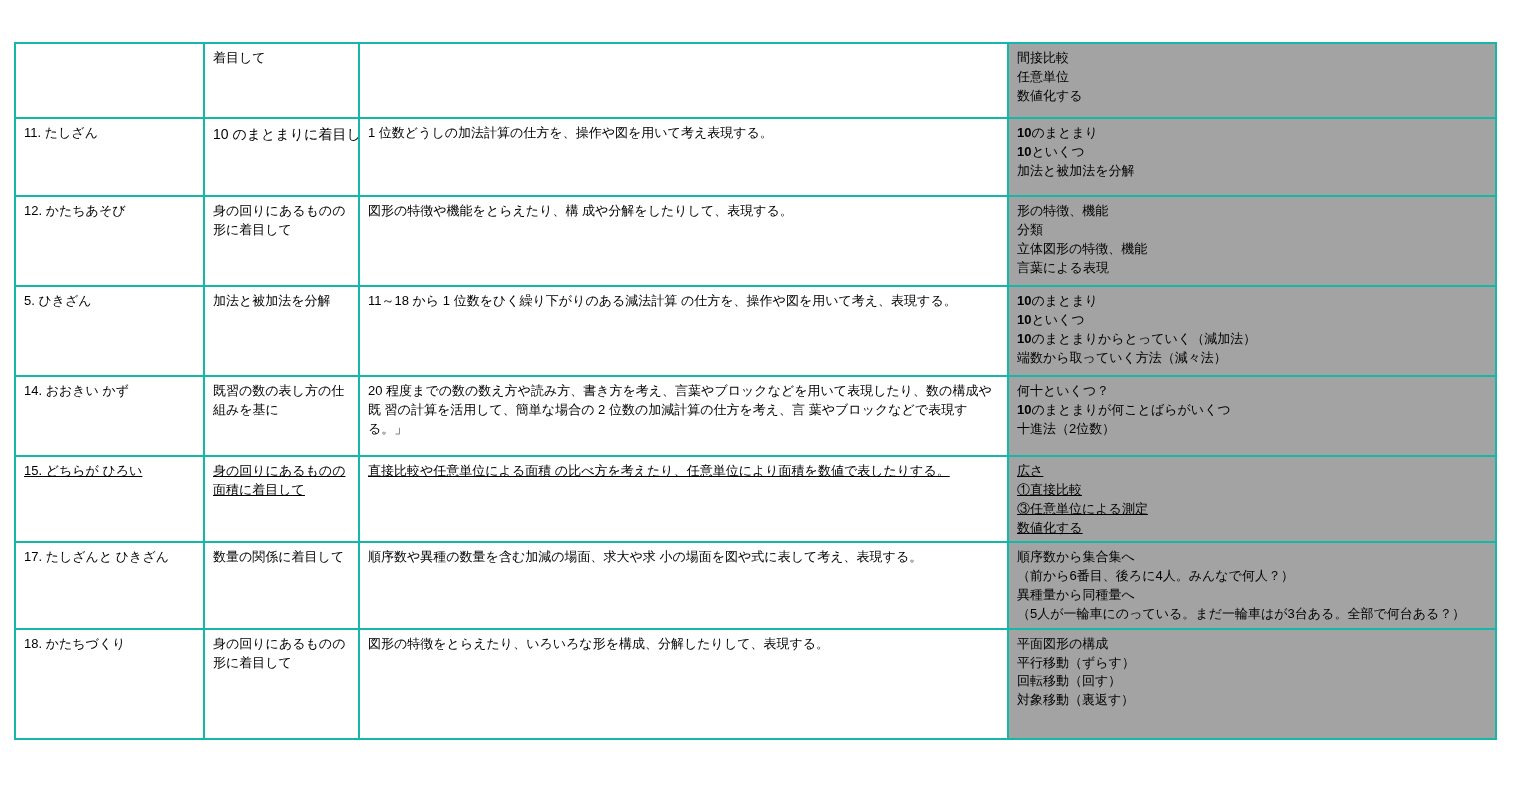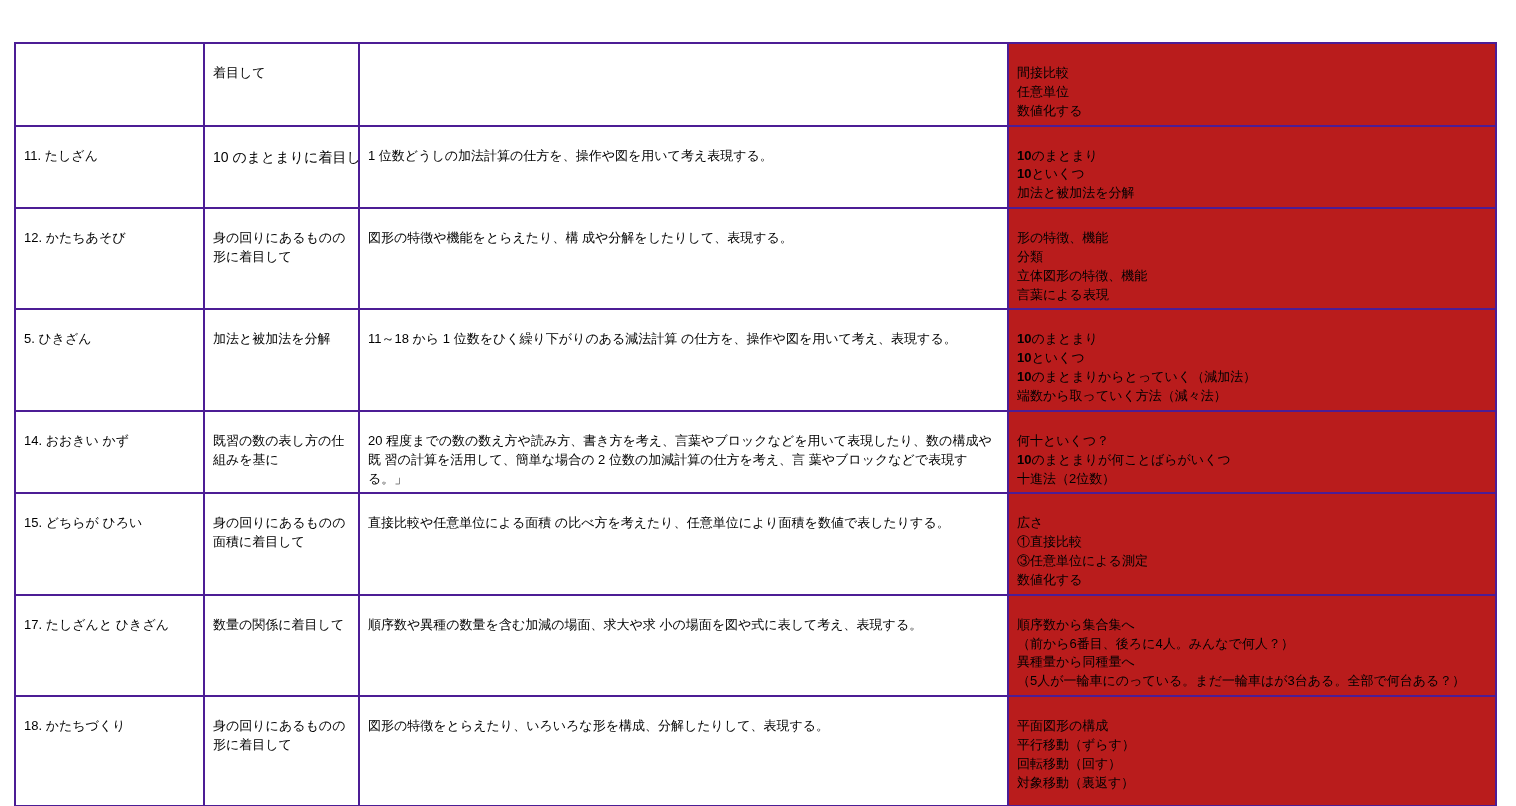--- a/index.html
+++ b/index.html
@@ -13,41 +13,41 @@
     position: absolute;
     left: 14px;
     top: 42px;
   }
   table.curriculum {
     border-collapse: collapse;
     table-layout: fixed;
     width: 1481px;
   }
   td {
-    border: 2px solid #4c1d95;
+    border: 2px solid #14b8a6;
     vertical-align: top;
-    padding: 20px 8px 4px 8px;
+    padding: 5px 8px 4px 8px;
     font-size: 13px;
     line-height: 1.45;
     overflow: hidden;
     word-break: break-all;
   }
   col.c-unit  { width: 189px; }
   col.c-focus { width: 155px; }
   col.c-desc  { width: 649px; }
   col.c-keys  { width: 488px; }
-  td.col-keywords { background: #b91c1c; }
+  td.col-keywords { background: #a3a3a3; }
   td.col-keywords b { font-weight: bold; }
   
   tr:nth-child(1) { height: 75px; }
   tr:nth-child(2) { height: 78px; }
   tr:nth-child(3) { height: 90px; }
   tr:nth-child(4) { height: 90px; }
   tr:nth-child(5) { height: 80px; }
-  tr:nth-child(6) { height: 85px; }
+  tr:nth-child(6) { height: 85px; text-decoration: underline; }
   tr:nth-child(7) { height: 60px; }
   tr:nth-child(8) { height: 110px; margin-top: 37px; }
   tr:nth-child(9) { height: 90px; }
   
   tr:nth-child(2) td.col-focus { font-size: 14px; white-space: nowrap; }
 </style>
 </head>
 <body>
 
 <div class="table-wrap">

